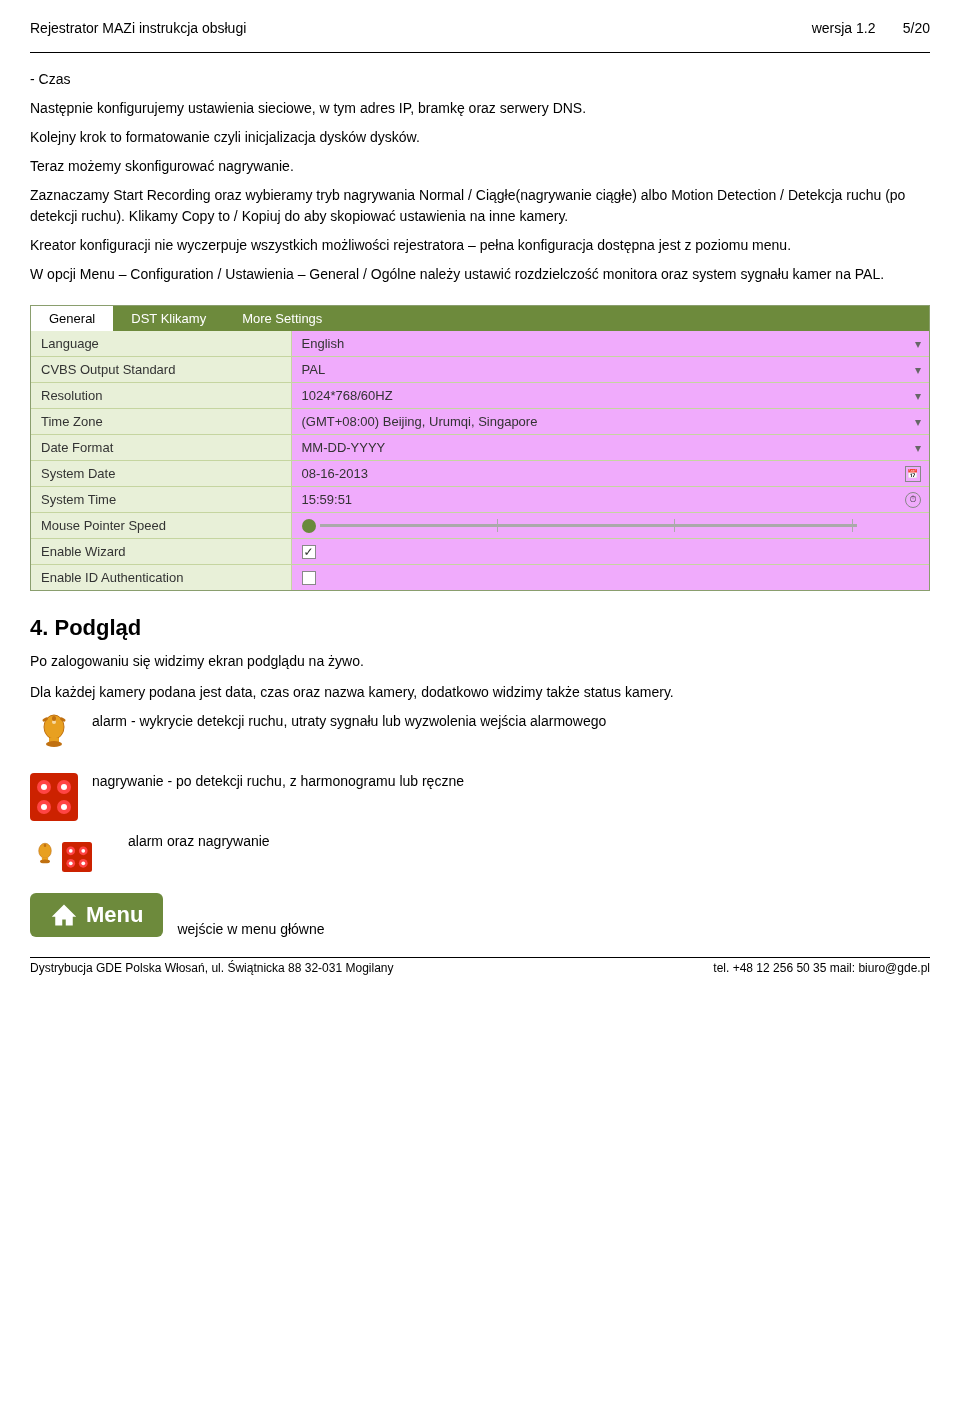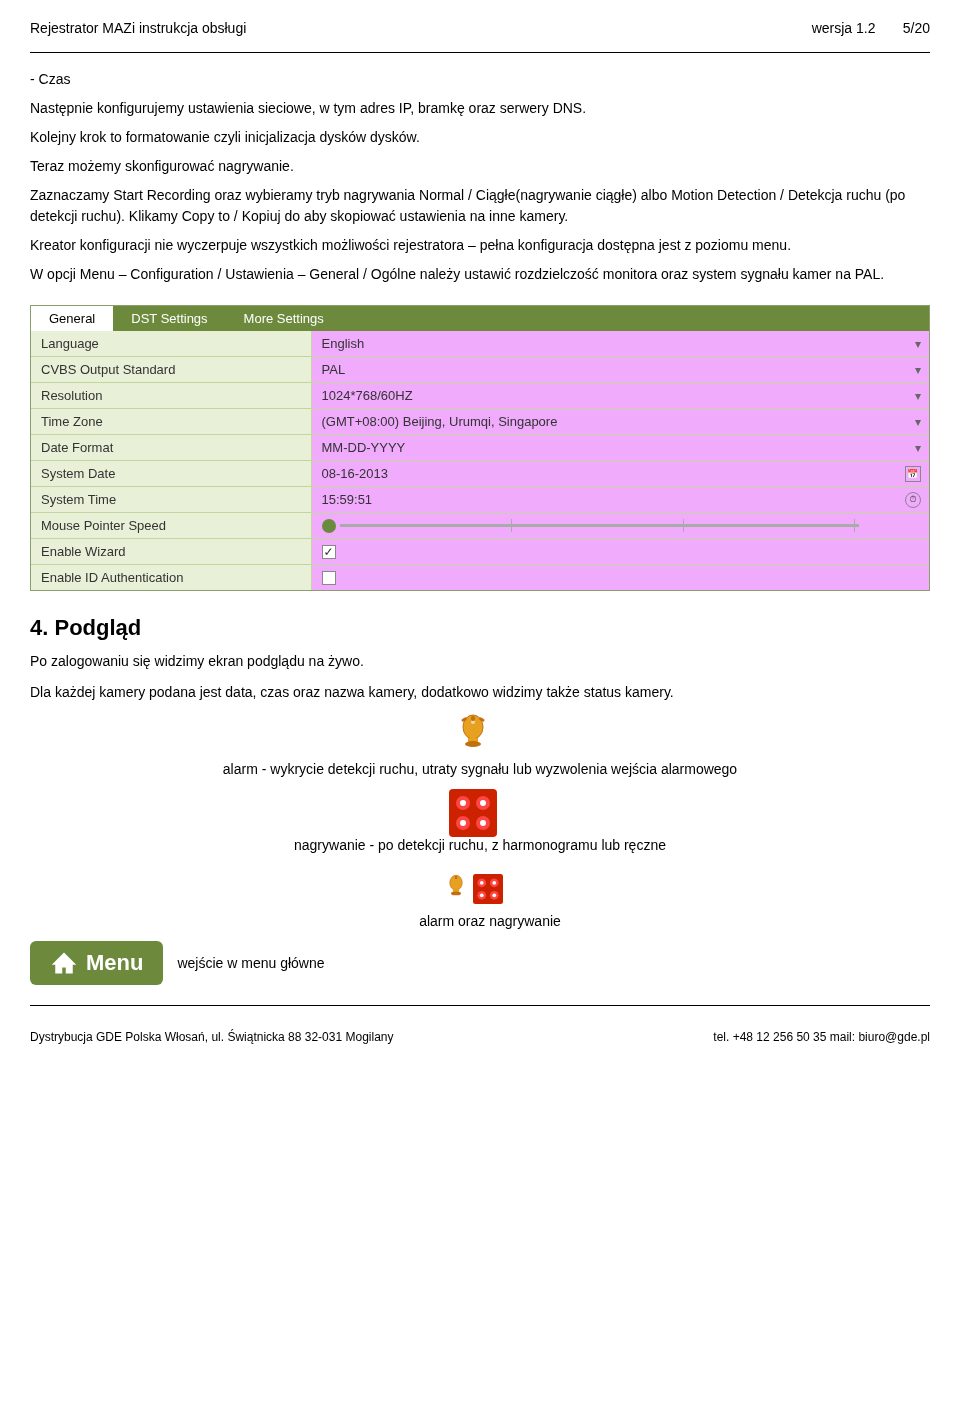--- a/index.html
+++ b/index.html
@@ -58,21 +58,21 @@
     .settings-table tr:last-child {
       border-bottom: none;
     }
     .settings-table td {
       padding: 5px 10px;
       font-size: 13px;
       vertical-align: middle;
     }
     .settings-table .label-cell {
       background: #e8f0d8;
-      width: 280px;
+      width: 260px;
       color: #333;
       border-right: 1px solid #c5d5a0;
     }
     .settings-table .value-cell {
       background: #f0abfc;
       color: #333;
       position: relative;
     }
     .dropdown-arrow {
       position: absolute;
@@ -157,23 +157,21 @@
 
     
     .section-heading {
       font-size: 22px;
       font-weight: bold;
       margin: 24px 0 10px 0;
     }
 
     .icon-row {
       display: flex;
-      align-items: center;
       margin-bottom: 12px;
-      flex-direction: column;
     }
     .icon-box {
       width: 48px;
       height: 48px;
       flex-shrink: 0;
       margin-right: 14px;
       position: relative;
     }
 
     .menu-button {
@@ -190,28 +188,28 @@
       fill: #fff;
       margin-right: 8px;
     }
     .menu-button-text {
       color: #fff;
       font-size: 22px;
       font-weight: bold;
     }
     .menu-row {
       display: flex;
-      align-items: center;
+      align-items: flex-end;
       margin-bottom: 12px;
     }
 
     .footer-line {
       border-top: 1px solid #000;
       margin-top: 20px;
-      padding-top: 24px;
+      padding-top: 3px;
       font-size: 12px;
       display: flex;
       justify-content: space-between;
     }
   </style>
 </head>
 <body>
 
 <div class="header-line">
   <span>Rejestrator MAZi instrukcja obsługi</span>
@@ -231,21 +229,21 @@
   <p>Kreator konfiguracji nie wyczerpuje wszystkich możliwości rejestratora – pełna konfiguracja dostępna jest z poziomu menu.</p>
   <p>W opcji Menu – Configuration / Ustawienia – General / Ogólne należy ustawić rozdzielczość monitora oraz system sygnału kamer na PAL.</p>
 </div>
 
 <div class="settings-container">
   <div class="settings-tabs">
     <div class="settings-tab active">
       <span>General</span>
     </div>
     <div class="settings-tab">
-      <span>DST Settings</span>
+      <span>DST Klikamy</span>
     </div>
     <div class="settings-tab">
       <span>More Settings</span>
     </div>
   </div>
   <table class="settings-table">
 
     <tbody>
         <tr>
       <td class="label-cell">Language</td>

